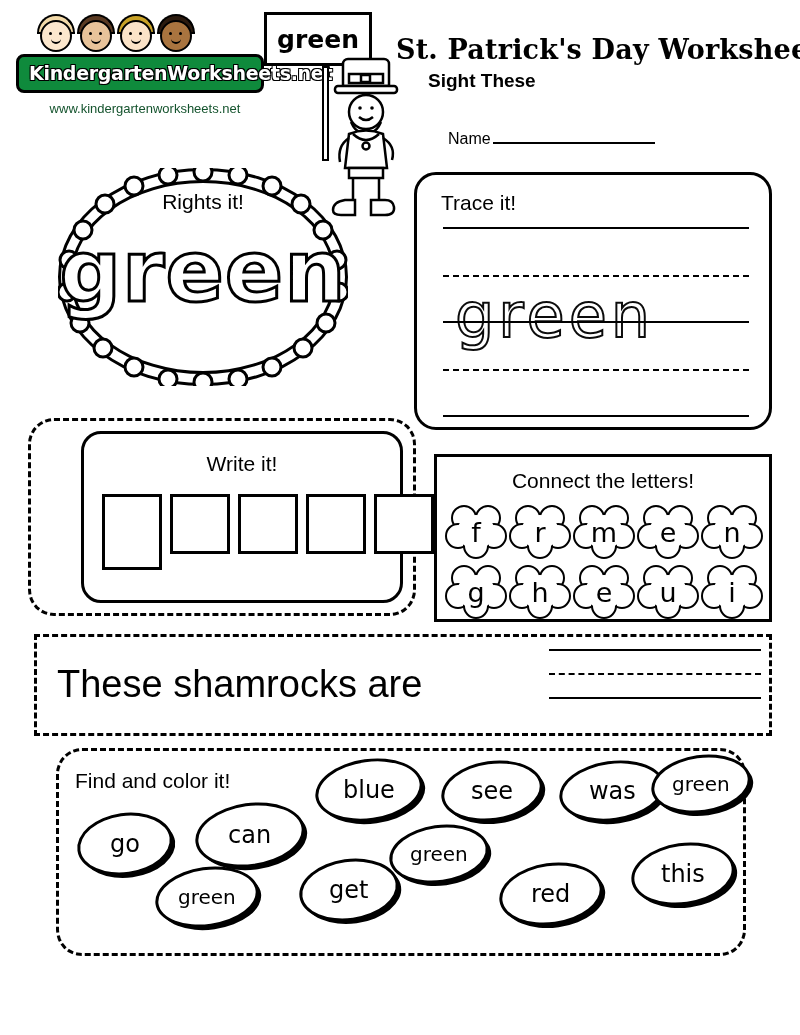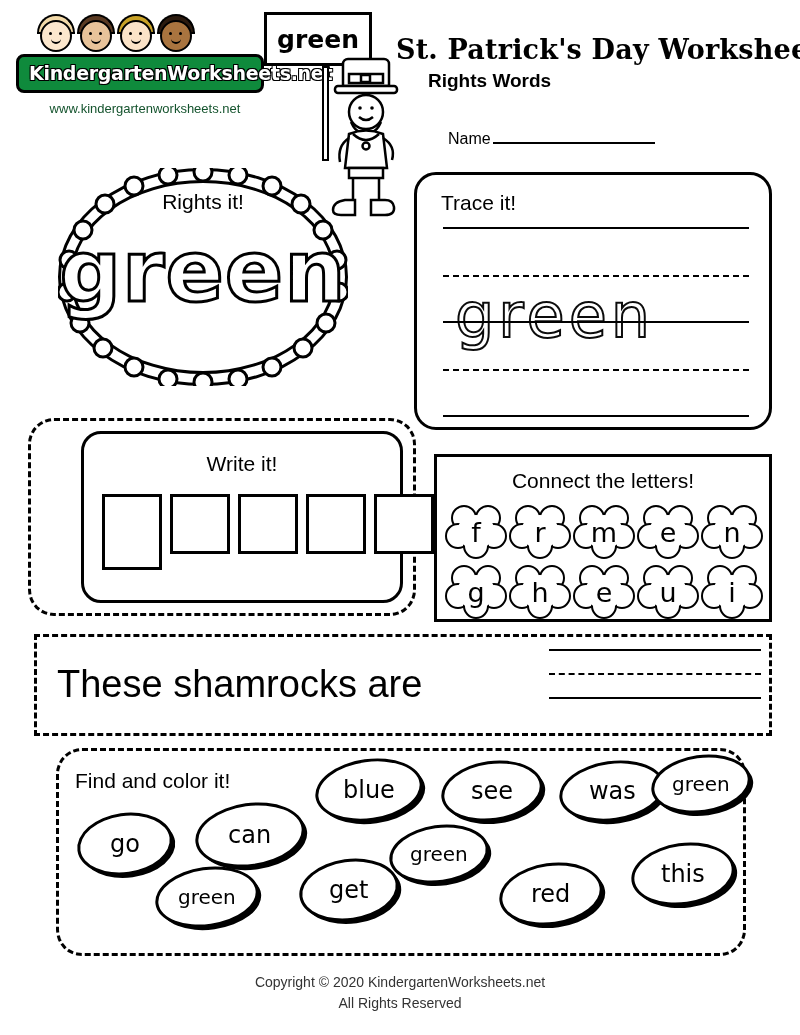--- a/index.html
+++ b/index.html
@@ -359,21 +359,21 @@
       <path d="M68 90 q13 8 9 22" fill="none"></path>
 
       <path d="M34 120 h34 v10 h-34 z" fill="#fff"></path>
       <path d="M38 130 v22 M64 130 v22" fill="none"></path>
       <path d="M30 152 q-12 2 -12 10 q0 5 8 5 h14 v-15 z" fill="#fff"></path>
       <path d="M56 152 h14 q8 0 9 7 q1 8 -9 8 h-14 z" fill="#fff"></path>
     </svg>
   </div>
 
   <div class="title-main">St. Patrick's Day Worksheet</div>
-  <div class="title-sub">Rights Words</div>
+  <div class="title-sub">Sight These</div>
 
   <div class="name-row">
     <span class="name-label">Name</span>
     <span class="name-line"></span>
   </div>
 
   <div class="color-it">
     <div class="scallop-oval"></div>
     <svg class="scallops" viewBox="0 0 290 218">
       <g fill="#fff" stroke="#000" stroke-width="3">
@@ -577,18 +577,14 @@
         </div>
         <div class="coin" style="left: 440px; top: 112px; width: 104px; height: 62px; font-size: 24px;">
           <span>red</span>
         </div>
         <div class="coin" style="left: 572px; top: 92px; width: 104px; height: 62px; font-size: 24px;">
           <span>this</span>
         </div>
       </div>
   </div>
 
-  <div class="footer">
-    <div>Copyright © 2020 KindergartenWorksheets.net</div>
-    <div>All Rights Reserved</div>
-  </div>
 
 </div>
 
 </body></html>

